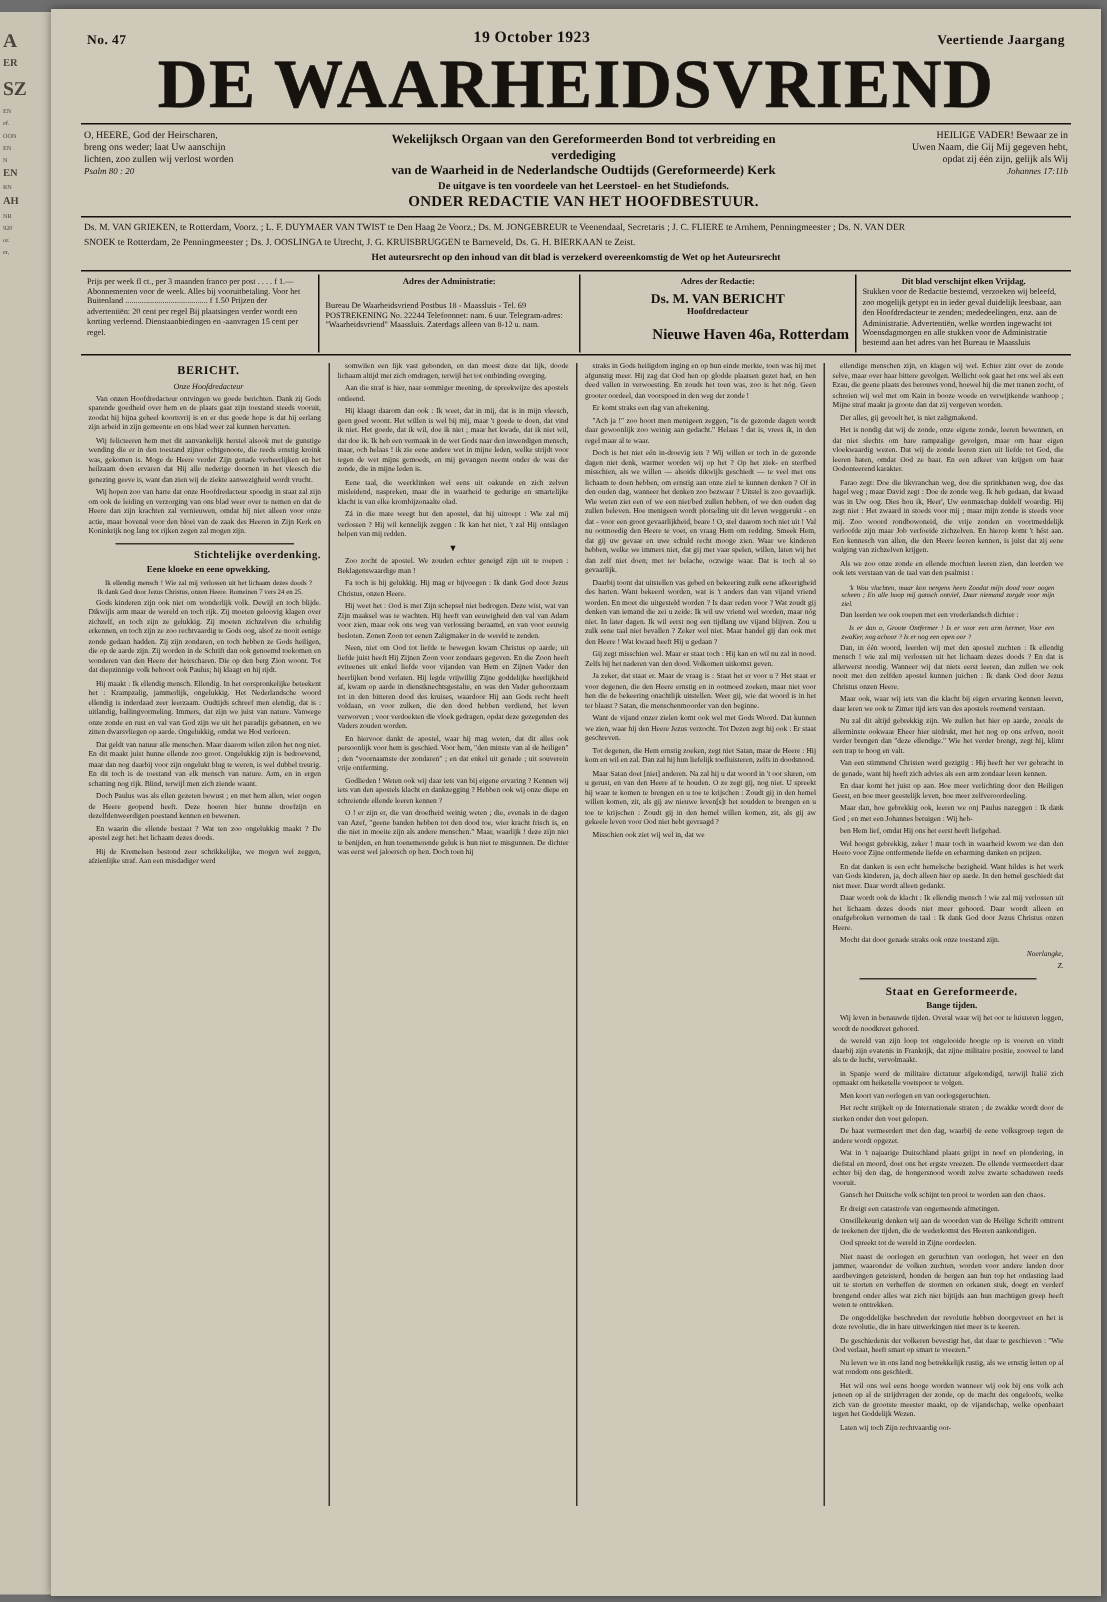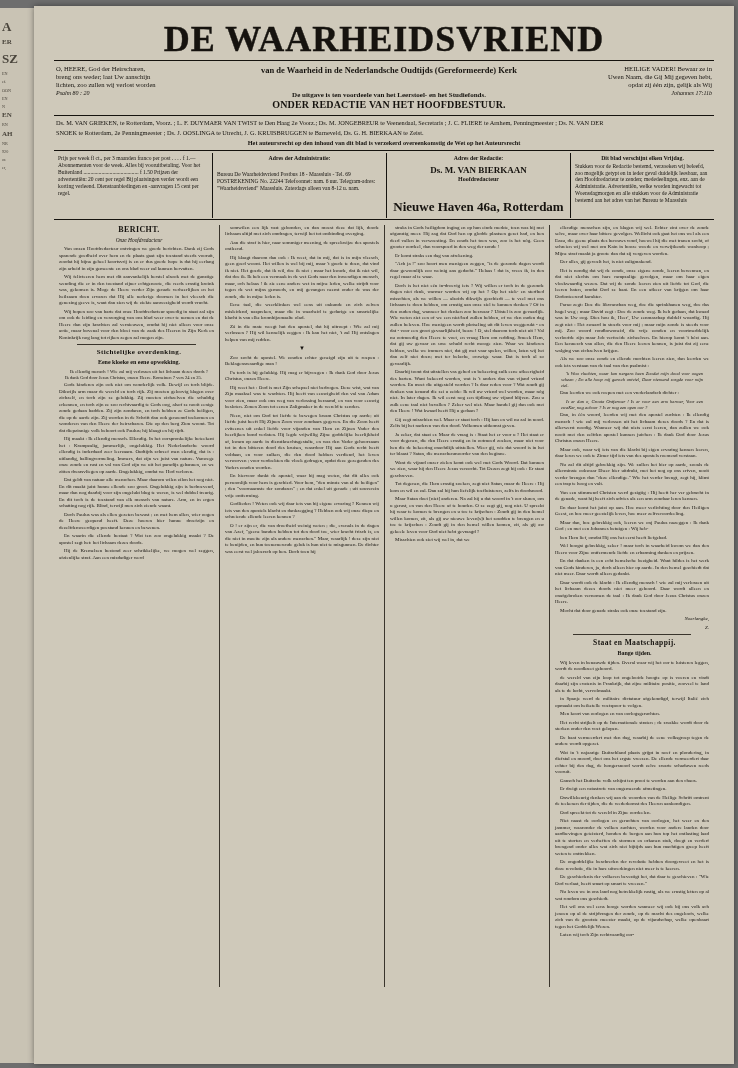--- a/index.html
+++ b/index.html
@@ -39,21 +39,21 @@
   .mh-top{
     display:flex;justify-content:space-between;align-items:flex-end;
     font-size:9px;font-weight:bold;letter-spacing:.3px;
     padding:0 4px 1px 4px;
   }
   .mh-top .date{font-size:10.5px;}
   .title{
     text-align:center;
     font-family:"Liberation Serif", serif;
     font-weight:bold;
-    font-size:36px;
+    font-size:46px;
     letter-spacing:1px;
     line-height:1;
     margin:1px 0 3px 0;
     -webkit-text-stroke:0.4px #16130f;
   }
   .rule{border-top:1.6px solid #16130f;margin:1px 0;}
   .rule-thin{border-top:.8px solid #16130f;margin:1px 0;}
   .mh-band{display:flex;gap:6px;padding:3px 2px 2px 2px;font-size:6.6px;line-height:1.25;}
   .mh-band .col-l{width:180px;}
   .mh-band .col-c{flex:1;text-align:center;}
@@ -121,34 +121,40 @@
     <div class="lp-med">AH</div>
     <p>NR</p>
     <p>920</p>
     <p>or.</p>
     <p>er,</p>
   </div>
 
   <div class="sheet">
     <div class="inner">
 
+      <div class="mh-top">
+        <div>No. 47</div>
+        <div class="date">19 October 1923</div>
+        <div>Veertiende Jaargang</div>
+      </div>
 
       <div class="title">DE WAARHEIDSVRIEND</div>
       <div class="rule"></div>
 
       <div class="mh-band">
         <div class="col-l">
           <div>O, HEERE, God der Heirscharen,</div>
           <div>breng ons weder; laat Uw aanschijn</div>
           <div>lichten, zoo zullen wij verlost worden</div>
           <div class="mh-verse">Psalm 80 : 20</div>
         </div>
         <div class="col-c">
+          <div class="big">Wekelijksch Orgaan van den Gereformeerden Bond tot verbreiding en verdediging</div>
           <div class="big">van de Waarheid in de Nederlandsche Oudtijds (Gereformeerde) Kerk</div>
-          <div style="font-size:7px;font-weight:bold;margin-top:15px;">De uitgave is ten voordeele van het Leerstoel- en het Studiefonds.</div>
+          <div style="font-size:7px;font-weight:bold;margin-top:1px;">De uitgave is ten voordeele van het Leerstoel- en het Studiefonds.</div>
           <div class="bigger">ONDER REDACTIE VAN HET HOOFDBESTUUR.</div>
         </div>
         <div class="col-r" style="text-align:right;">
           <div>HEILIGE VADER! Bewaar ze in</div>
           <div>Uwen Naam, die Gij Mij gegeven hebt,</div>
           <div>opdat zij één zijn, gelijk als Wij</div>
           <div class="mh-verse">Johannes 17:11b</div>
         </div>
       </div>
 
@@ -164,42 +170,42 @@
         <div class="b1">
           <div>Prijs per week fl ct., per 3 maanden franco per post . . . . f 1.— Abonnementen voor de week. Alles bij vooruitbetaling. Voor het Buitenland ........................................ f 1.50 Prijzen der advertentiën: 20 cent per regel Bij plaatsingen verder wordt een korting verleend. Dienstaanbiedingen en -aanvragen 15 cent per regel.</div>
         </div>
         <div class="b2">
           <div class="hd">Adres der Administratie:</div>
           <div class="hd" style="font-size:7px;">&nbsp;</div>
           <div>Bureau De Waarheidsvriend Postbus 18 - Maassluis - Tel. 69 POSTREKENING No. 22244 Telefoonnet: nam. 6 uur. Telegram-adres: "Waarheidsvriend" Maassluis. Zaterdags alleen van 8-12 u. nam.</div>
         </div>
         <div class="b3 center">
           <div class="hd">Adres der Redactie:</div>
-          <div style="font-size:9px;font-weight:bold;margin-top:2px;">Ds. M. VAN BIERKAAN</div>
+          <div style="font-size:9px;font-weight:bold;margin-top:2px;">Ds. M. VAN BERICHT</div>
           <div style="font-size:6px;font-weight:bold;">Hoofdredacteur</div>
-          <div style="font-size:13px;font-weight:bold;margin-top:16px;">Nieuwe Haven 46a, Rotterdam</div>
+          <div style="font-size:10px;font-weight:bold;margin-top:5px;text-align:right;">Nieuwe Haven 46a, Rotterdam</div>
         </div>
         <div class="b4">
           <div class="hd">Dit blad verschijnt elken Vrijdag.</div>
           <div>Stukken voor de Redactie bestemd, verzoeken wij beleefd, zoo mogelijk getypt en in ieder geval duidelijk leesbaar, aan den Hoofdredacteur te zenden; mededeelingen, enz. aan de Administratie. Advertentiën, welke worden ingewacht tot Woensdagmorgen en alle stukken voor de Administratie bestemd aan het adres van het Bureau te Maassluis</div>
         </div>
       </div>
 
       <div class="rule"></div>
 
       <div class="cols">
 
         <div class="col">
           <p class="sechead">BERICHT.</p>
           <p class="subhead-i">Onze Hoofdredacteur</p>
           <p>Van onzen Hoofdredacteur ontvingen we goede berichten. Dank zij Gods sparende goedheid over hem en de plaats gaat zijn toestand steeds vooruit, zoodat hij bijna geheel koortsvrij is en er dus goede hope is dat hij eerlang zijn arbeid in zijn gemeente en ons blad weer zal kunnen hervatten.</p>
           <p>Wij felicteeren hem met dit aanvankelijk herstel alsook met de gunstige wending die er in den toestand zijner echtgenoote, die reeds ernstig kroink was, gekomen is. Moge de Heere verder Zijn genade verheerlijken en het heilzaam doen ervaren dat Hij alle nederige doornen in het vleesch die genezing geeve is, want dan zien wij de ziekte aanwezigheid wordt vrucht.</p>
           <p>Wij hopen zoo van harte dat onze Hoofdredacteur spoedig in staat zal zijn om ook de leiding en verzorging van ons blad weer over te nemen en dat de Heere dan zijn krachten zal vernieuwen, omdat hij niet alleen voor onze actie, maar bovenal voor den bloei van de zaak des Heeren in Zijn Kerk en Koninkrijk nog lang tot rijken zegen zal mogen zijn.</p>
           <div class="hr-s"></div>
-          <p class="sechead" style="font-size:7px;">Stichtelijke overdenking.</p>
+          <p class="sechead" style="font-size:7px;text-align:right;">Stichtelijke overdenking.</p>
           <p class="subhead">Eene kloeke en eene opwekking.</p>
           <p class="quote">Ik ellendig mensch ! Wie zal mij verlossen uit het lichaam dezes doods ? Ik dank God door Jezus Christus, onzen Heere. Romeinen 7 vers 24 en 25.</p>
           <p>Gods kinderen zijn ook niet om wonderlijk volk. Dewijl en toch blijde. Dikwijls arm maar de wereld en toch rijk. Zij moeten geloovig klagen over zichzelf, en toch zijn ze gelukkig. Zij moeten zichzelven die schuldig erkennen, en toch zijn ze zoo rechtvaardig te Gods oog, alsof ze nooit eenige zonde gedaan hadden. Zij zijn zondaren, en toch hebben ze Gods heiligen, die op de aarde zijn. Zij worden in de Schrift dan ook genoemd toekomen en wonderen van den Heere der heirscharen. Die op den berg Zion woont. Tot dat diepzinnige volk behoort ook Paulus; hij klaagt en hij rijdt.</p>
           <p>Hij maakt : Ik ellendig mensch. Ellendig. In het oorspronkelijke beteekent het : Krampzalig, jammerlijk, ongelukkig. Het Nederlandsche woord ellendig is inderdaad zeer leerzaam. Oudtijds schreef men elendig, dat is : uitlandig, ballingvormeling. Immers, dat zijn we juist van nature. Vanwege onze zonde en rust en val van God zijn we uit het paradijs gebannen, en we zitten dwarsvliegen op aarde. Ongelukkig, omdat we Hod verloren.</p>
           <p>Dat geldt van natuur alle menschen. Maar daarom wilen zilon het nog niet. En dit maakt juist hunne ellende zoo groot. Ongelukkig zijn is bedroevend, maar dan nog daarbij voor zijn ongelukt blug te weren, is wel dubbel treurig. En dit toch is de toestand van elk mensch van nature. Arm, en in ergen schatting nog rijk. Blind, terwijl men zich ziende waant.</p>
           <p>Doch Paulus was als ellen gezeten bewust ; en met hem allen, wier oogen de Heere geopend heeft. Deze hoeren hier hunne droefzijn en dezelfdenweerdigen poestand kennen en bewenen.</p>
           <p>En waarin die ellende bestaat ? Wat ten zoo ongelukkig maakt ? De apostel zegt het: het lichaam dezes doods.</p>
           <p>Hij de Kremelsen bestond zeer schrikkelijke, we mogen wel zeggen, afzienlijke straf. Aan een misdadiger werd</p>
         </div>
 
@@ -249,21 +255,21 @@
           <p>En daar komt het juist op aan. Hoe meer verlichting door den Heiligen Geest, en hoe meer geestelijk leven, hoe meer zelfveroordeeling.</p>
           <p>Maar dan, hoe gebrekkig ook, leeren we onj Paulus nazeggen : Ik dank God ; en met een Johannes betuigen : Wij heb-</p>
           <p>ben Hem lief, omdat Hij ons het eerst heeft liefgehad.</p>
           <p>Wel hoogst gebrekkig, zeker ! maar toch in waarheid kwom we dan den Heero voor Zijne ontfermende liefde en erbarming danken en prijzen.</p>
           <p>En dat danken is een echt hemelsche bezigheid. Want hildes is het werk van Gods kinderen, ja, doch alleen hier op aarde. In den hemel geschiedt dat niet meer. Daar wordt alleen gedankt.</p>
           <p>Daar wordt ook de klacht : Ik ellendig mensch ! wie zal mij verlossen uit het lichaam dezes doods niet meer gehoord. Daar wordt alleen en onafgebroken vernomen de taal : Ik dank God door Jezus Christus onzen Heere.</p>
           <p>Mocht dat door genade straks ook onze toestand zijn.</p>
           <p class="sig">Noerlangke,</p>
           <p class="sig">Z.</p>
           <div class="hr-s"></div>
-          <p class="sechead" style="font-size:7.5px;">Staat en Maatschappij.</p>
+          <p class="sechead" style="font-size:7.5px;">Staat en Gereformeerde.</p>
           <p class="subhead">Bange tijden.</p>
           <p>Wij leven in benauwde tijden. Overal waar wij het oor te luisteren leggen, wordt de noodkreet gehoord.</p>
           <p>de wereld van zijn loop tot ongelooide hoogte op is voeren en vindt daarbij zijn evatenis in Frankrijk, dat zijne militaire positie, zooveel te land als te de lucht, vervolmaakt.</p>
           <p>in Spanje werd de militaire dictatuur afgekondigd, terwijl Italië zich opmaakt om heiketelle voetspoor te volgen.</p>
           <p>Men koort van oorlogen en van oorlogsgeruchten.</p>
           <p>Het recht strijkelt op de Internationale straten ; de zwakke wordt door de sterken onder den voet gelopen.</p>
           <p>De haat vermeerdert met den dag, waarbij de eene volksgroep tegen de andere wordt opgezet.</p>
           <p>Wat in 't najaarige Duitschland plaats grijpt in noef en plondering, in diefstal en moord, doet ons het ergste vreezen. De ellende vermeerdert daar echter bij den dag, de hongersnood wordt zelve zwarte schaduwen reeds vooruit.</p>
           <p>Gansch het Duitsche volk schijnt ten prooi te worden aan den chaos.</p>
           <p>Er dreigt een catastrofe van ongemeende afmetingen.</p>

